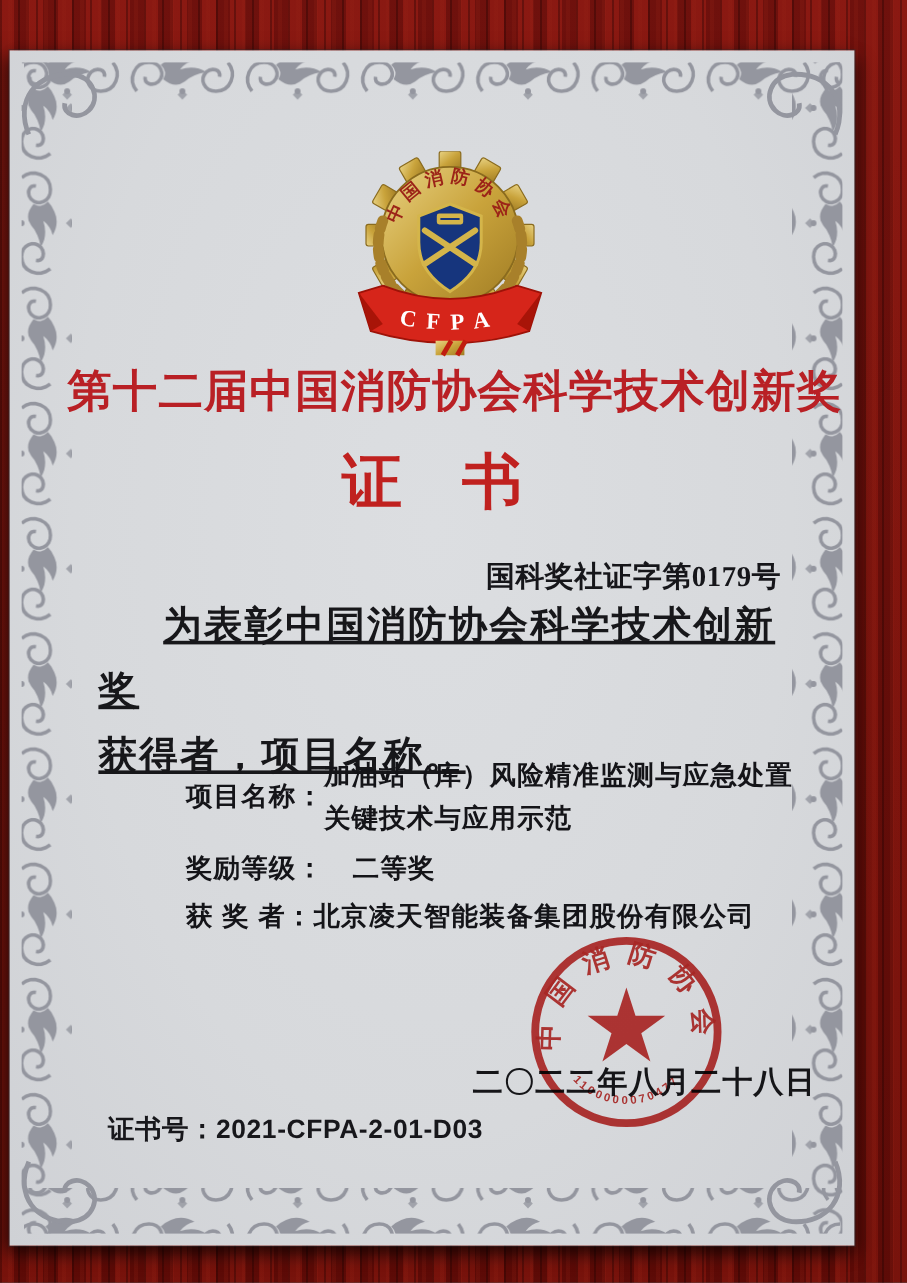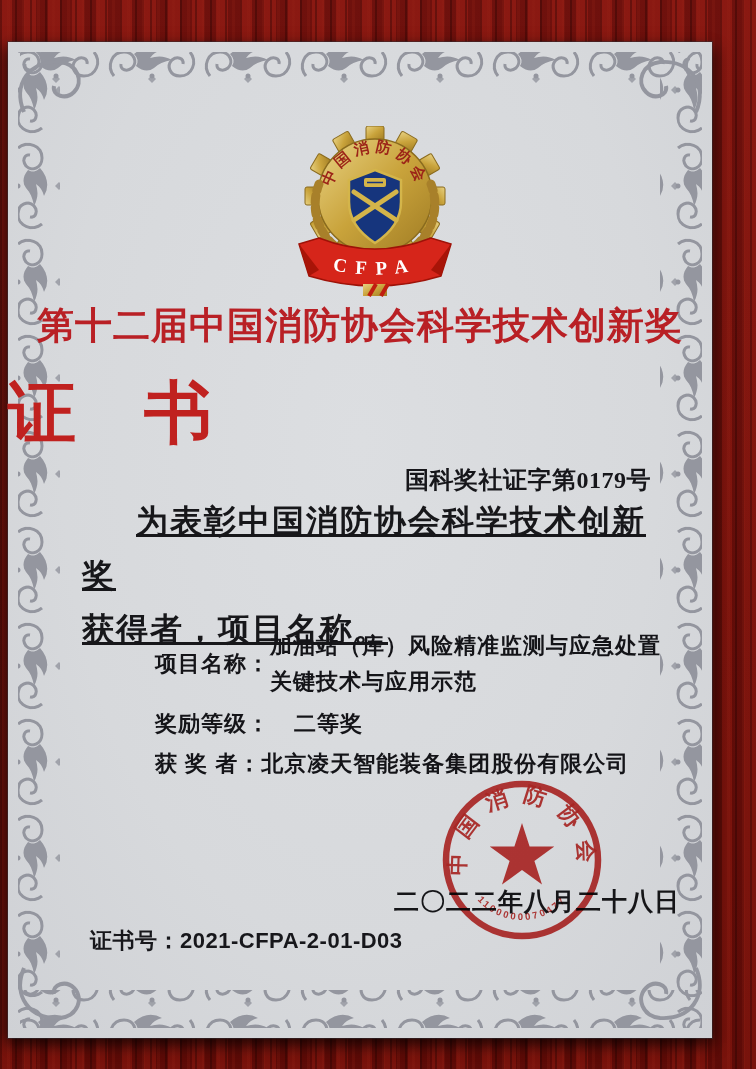--- a/index.html
+++ b/index.html
@@ -13,27 +13,28 @@
   }
   .paper{
     position:absolute;left:8px;top:42px;width:704px;height:996px;
     background:radial-gradient(ellipse at 50% 40%, #dcdee1 0%, #d7d9dc 60%, #cfd1d5 100%);
     box-shadow:0 0 0 1px rgba(50,50,58,.45), -6px 5px 14px rgba(0,0,0,.5), 5px 7px 14px rgba(0,0,0,.45);
   }
   .abs{position:absolute;}
   .border-svg{left:0;top:0;z-index:0;}
   .emblem{left:277px;top:84px;width:180px;height:172px;z-index:1;}
   .title{
-    left:0;right:0;top:259px;text-align:center;z-index:1;
+    left:0;right:0;top:259px;z-index:1;
     font-size:37px;font-weight:700;color:#b92025;letter-spacing:1px;
     font-family:"Liberation Serif",serif;
+    padding-left:48px;
   }
   .heading{
-    left:0;right:0;top:326px;text-align:left;z-index:1;
-    font-size:68px;font-weight:800;color:#c0211f;
+    left:0;right:0;top:326px;text-align:center;z-index:1;
+    font-size:50px;font-weight:800;color:#c0211f;
     font-family:"Liberation Sans",sans-serif;
   }
   .issue-no{
     left:397px;top:410px;z-index:1;
     font-size:24px;font-weight:700;color:#16161a;
     font-family:Liberation Serif, serif;letter-spacing:.5px;margin-top:12px;
   }
   .body-text{
     left:74px;top:452px;width:586px;z-index:1;
     font-size:32px;line-height:54px;color:#17171a;font-weight:600;

